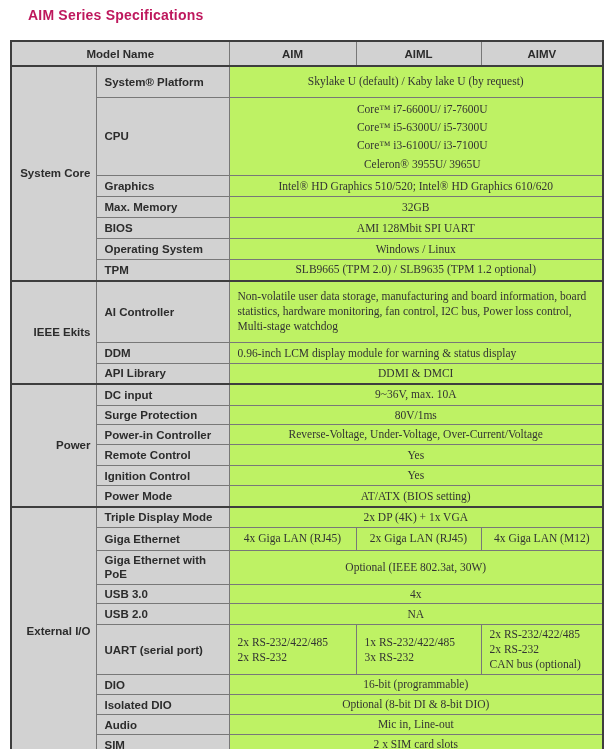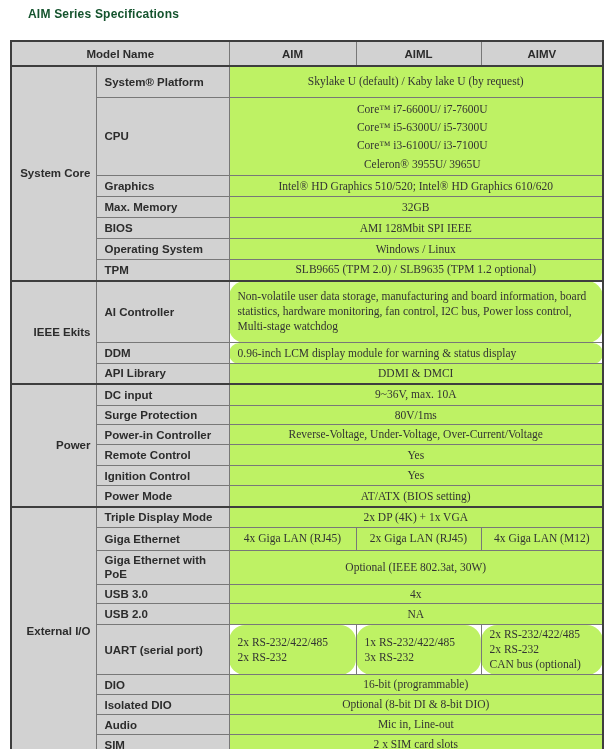--- a/index.html
+++ b/index.html
@@ -6,21 +6,21 @@
   html, body { background: #ffffff; }
   .page {
     width: 609px; height: 749px;
     position: relative;
     background: #ffffff;
     font-family: "Liberation Sans", sans-serif;
     overflow: hidden;
   }
   .title {
     position: absolute; left: 28px; top: 7px;
-    font-size: 12px; font-weight: 700; color: #14532d;
+    font-size: 14px; font-weight: 700; color: #be185d;
     letter-spacing: 0.2px;
   }
   table.spec {
     position: absolute; left: 10px; top: 40px;
     width: 592px;
     border-collapse: collapse;
     table-layout: fixed;
     border: 2px solid #3e3e3e;
   }
   th, td {
@@ -29,21 +29,21 @@
     color: #2c2c2c;
     vertical-align: middle;
     padding: 2px 5px;
     overflow: hidden;
   }
   .hdr { background: #d2d2d2; font-weight: 700; }
   .grp { text-align: right; }
   .lbl { text-align: left; padding-left: 8px; line-height: 1.25; }
   .center { text-align: center; }
   .val { background: #bef264; text-align: center; font-weight: 400; color: #333333; line-height: 1.3; font-family: Liberation Serif, serif; }
-  .left { text-align: left !important; padding-left: 8px; border-radius: 16px; }
+  .left { text-align: left !important; padding-left: 8px; }
   .pre { white-space: pre-line; }
   .cpu { line-height: 1.6; padding-left: 18px; }
   tr.section-start td, tr.section-start th { border-top: 2px solid #3e3e3e; }
 </style>
 </head>
 <body>
 
 <div class="page">
   <div class="title">AIM Series Specifications</div>
 
@@ -79,21 +79,21 @@
     <tr style="height:21px">
       <td class="hdr lbl">Graphics</td>
       <td colspan="3" class="val">Intel® HD Graphics 510/520; Intel® HD Graphics 610/620</td>
     </tr>
     <tr style="height:21px">
       <td class="hdr lbl">Max. Memory</td>
       <td colspan="3" class="val">32GB</td>
     </tr>
     <tr style="height:21px">
       <td class="hdr lbl">BIOS</td>
-      <td colspan="3" class="val">AMI 128Mbit SPI IEEE</td>
+      <td colspan="3" class="val">AMI 128Mbit SPI UART</td>
     </tr>
     <tr style="height:21px">
       <td class="hdr lbl">Operating System</td>
       <td colspan="3" class="val">Windows / Linux</td>
     </tr>
     <tr style="height:21px">
       <td class="hdr lbl">TPM</td>
       <td colspan="3" class="val">SLB9665 (TPM 2.0) / SLB9635 (TPM 1.2 optional)</td>
     </tr>
 

